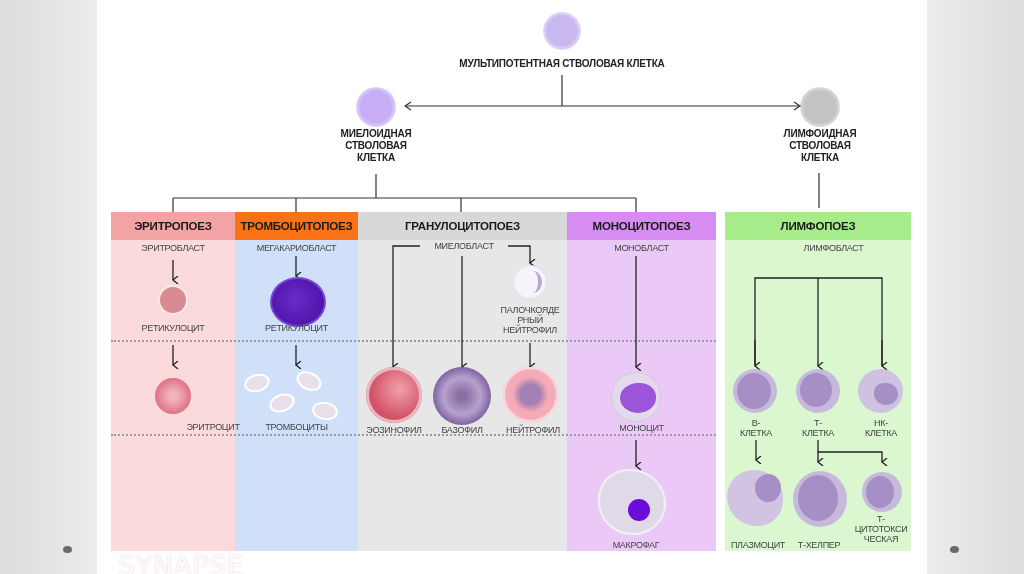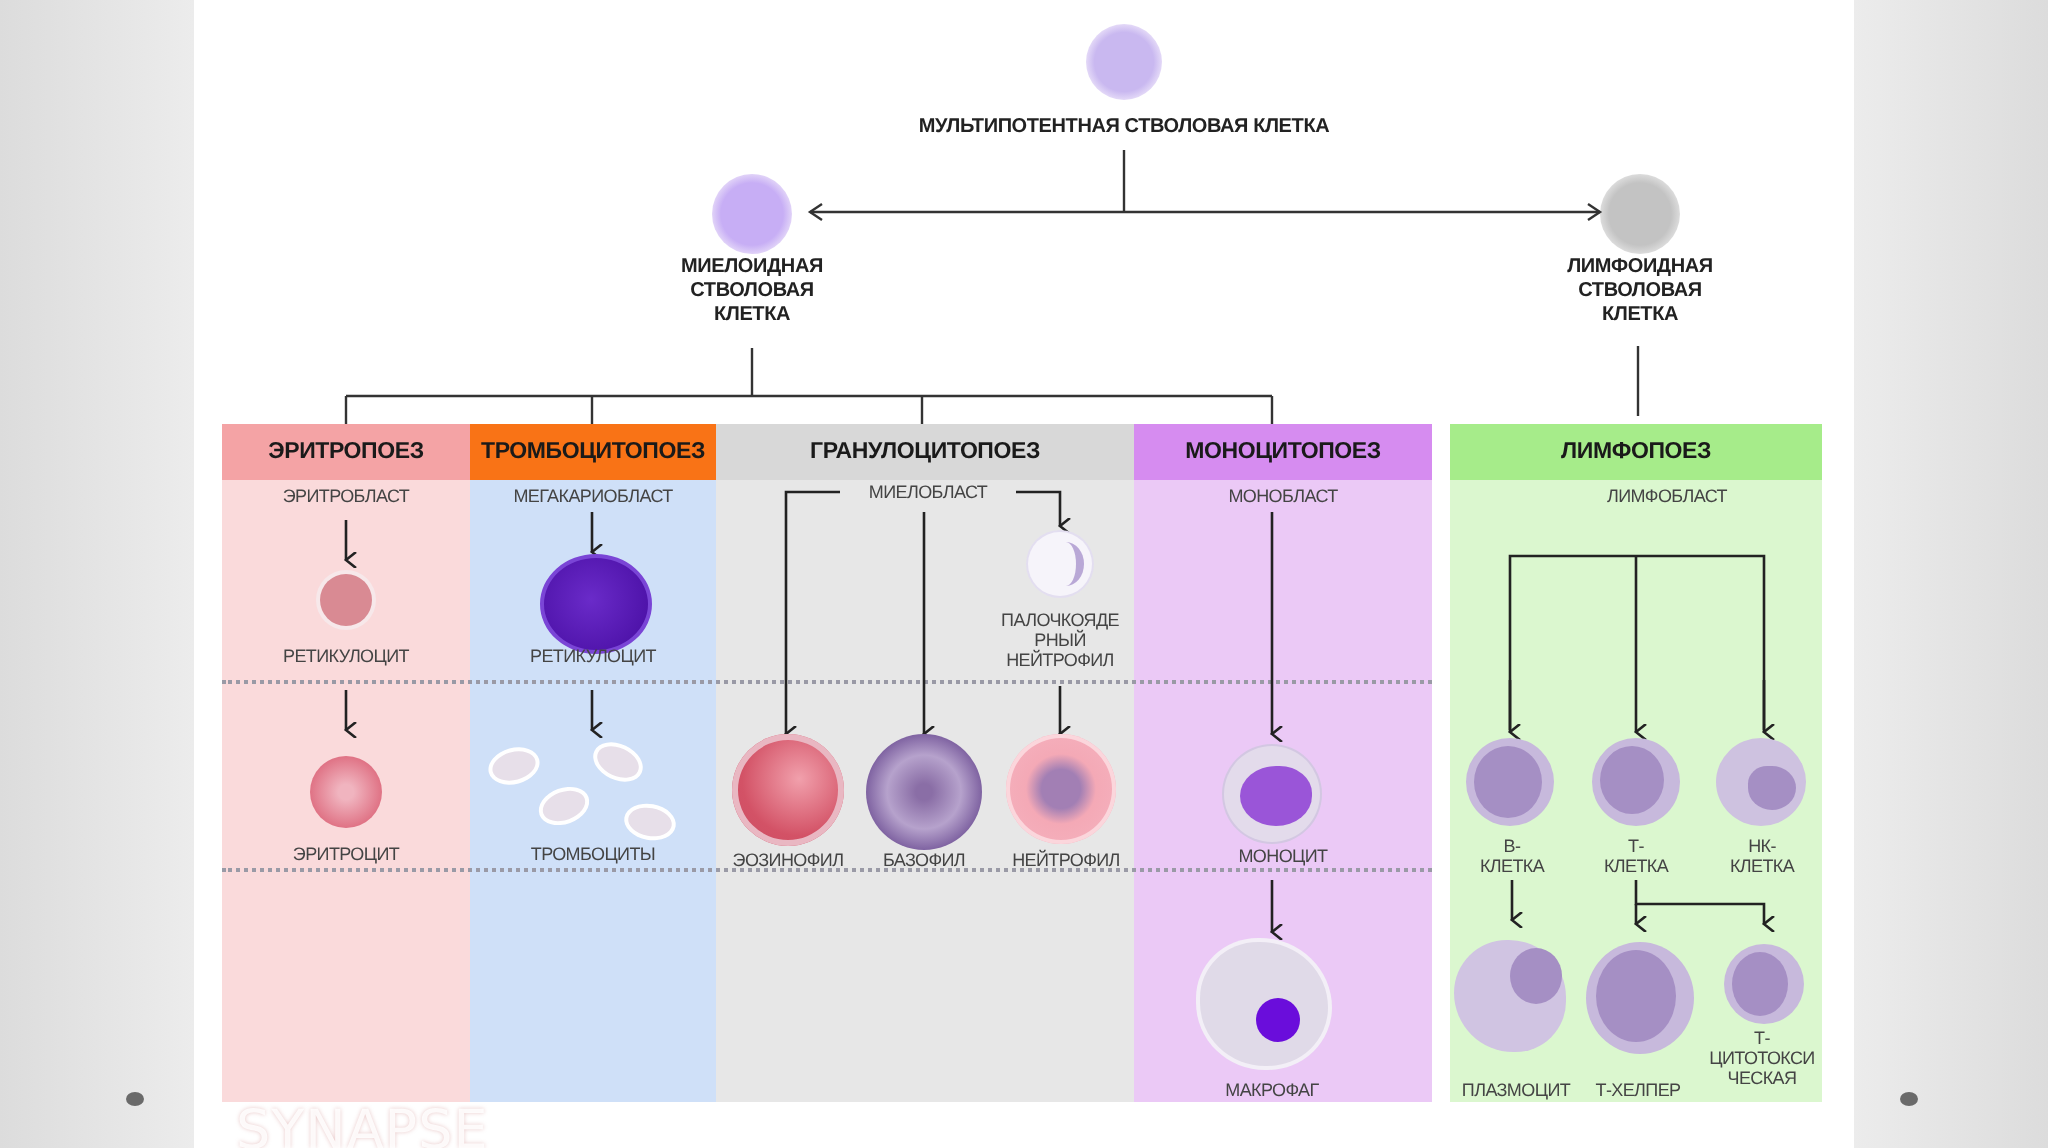--- a/index.html
+++ b/index.html
@@ -108,21 +108,21 @@
     <line x1="756" y1="440" x2="756" y2="460" marker-end="url(#ah)"></line>
     <polyline points="818,440 818,452 882,452 882,462" marker-end="url(#ah)"></polyline>
     <line x1="818" y1="452" x2="818" y2="462" marker-end="url(#ah)"></line>
   </g>
 </svg>
 
 <div class="sub" style="left:111px;top:243px;width:124px;">ЭРИТРОБЛАСТ</div>
 <div class="cell" style="left:160px;top:287px;width:26px;height:26px;background:#d98a93;box-shadow:0 0 0 2px #f7e8ea;"></div>
 <div class="sub" style="left:111px;top:323px;width:124px;">РЕТИКУЛОЦИТ</div>
 <div class="cell" style="left:155px;top:378px;width:36px;height:36px;background:radial-gradient(circle,#f0b4bf 15%,#de6d80 75%,#c85566 100%);"></div>
-<div class="sub" style="left:111px;top:422px;width:124px;">ЭРИТРОЦИТ</div>
+<div class="sub" style="left:111px;top:422px;width:124px;padding-left:40px;">ЭРИТРОЦИТ</div>
 
 <div class="sub" style="left:235px;top:243px;width:123px;">МЕГАКАРИОБЛАСТ</div>
 <div class="cell" style="left:270px;top:277px;width:52px;height:46px;background:radial-gradient(circle at 45% 45%,#6a2bc9,#4d12a8 80%);border:2px solid #7a45d6;"></div>
 <div class="sub" style="left:235px;top:323px;width:123px;">РЕТИКУЛОЦИТ</div>
 <div class="abs" style="left:244px;top:374px;width:22px;height:14px;border-radius:50%;background:#e7dfe9;border:2px solid #fff;transform:rotate(-15deg);"></div>
 <div class="abs" style="left:296px;top:372px;width:22px;height:14px;border-radius:50%;background:#e7dfe9;border:2px solid #fff;transform:rotate(25deg);"></div>
 <div class="abs" style="left:269px;top:394px;width:22px;height:14px;border-radius:50%;background:#e7dfe9;border:2px solid #fff;transform:rotate(-20deg);"></div>
 <div class="abs" style="left:312px;top:402px;width:22px;height:14px;border-radius:50%;background:#e7dfe9;border:2px solid #fff;transform:rotate(10deg);"></div>
 <div class="sub" style="left:235px;top:422px;width:123px;">ТРОМБОЦИТЫ</div>
 

